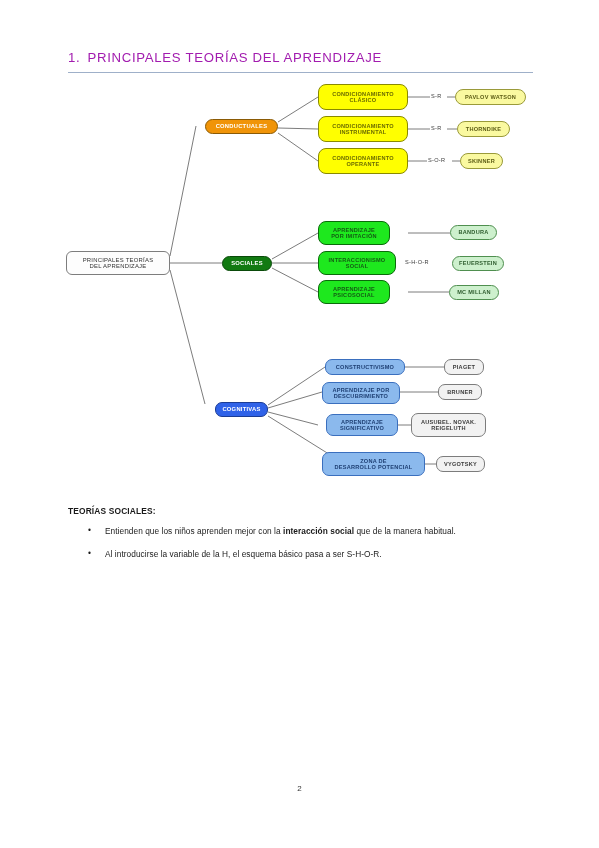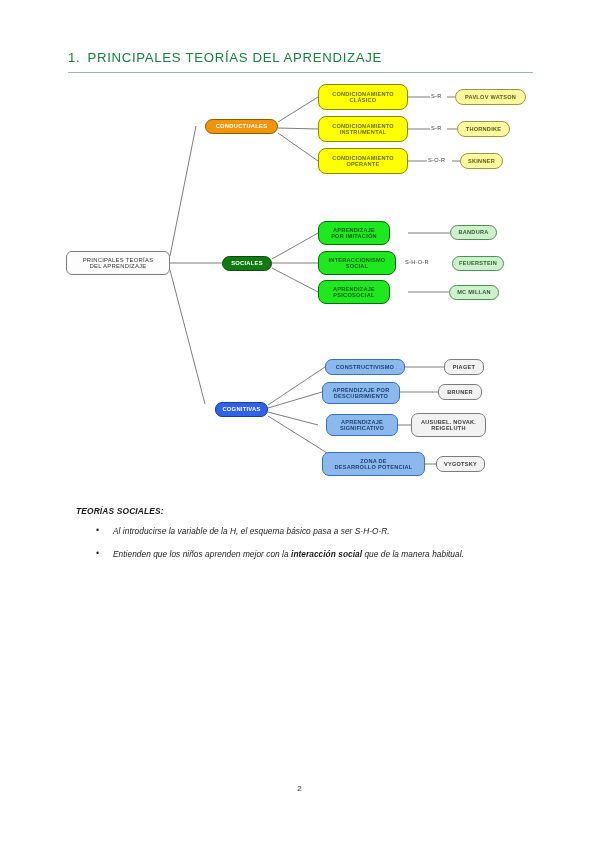--- a/index.html
+++ b/index.html
@@ -8,21 +8,21 @@
     background:#ffffff;
     font-family:"Liberation Sans", sans-serif;
     position:relative;
     overflow:hidden;
   }
   .page{position:absolute;inset:0;background:#fff;}
 
   
   .heading{
     position:absolute;left:68px;top:50px;width:470px;
-    font-size:13.2px;letter-spacing:.7px;color:#15803d;
+    font-size:13.2px;letter-spacing:.7px;color:#a21caf;
     font-weight:400;white-space:nowrap;
   }
   .heading .num{margin-right:7px;}
   .heading-rule{
     position:absolute;left:68px;top:72px;width:465px;height:1px;
     background:#9fb0c9;
   }
 
   
   .diagram{position:absolute;left:0;top:0;width:599px;height:500px;}
@@ -55,21 +55,21 @@
   .n-cog-main{background:#2f62e8;border:1px solid #1b3c94;color:#fff;font-weight:bold;font-size:5.8px;border-radius:7px;}
   .n-cog-mid{background:#8bb9ed;border:1px solid #3a6fbe;color:#1e3f73;font-weight:bold;border-radius:7px;}
   .n-cog-leaf{background:#f2f2f2;border:1px solid #7c7c7c;color:#3a3a3a;font-weight:bold;border-radius:7px;}
 
   .edgelabel{
     position:absolute;z-index:4;font-size:5.6px;color:#3c3c3c;
     background:#fff;padding:0 1px;letter-spacing:.3px;white-space:nowrap;
   }
 
   
-  .body-txt{position:absolute;left:76px;top:506px;width:470px;font-style:italic;}
+  .body-txt{position:absolute;left:68px;top:506px;width:470px;}
   .sec-title{
     font-size:8.4px;font-weight:bold;color:#1a1a1a;letter-spacing:.15px;
     margin-bottom:9px;
   }
   ul.bullets{list-style:none;margin:0;padding:0;}
   ul.bullets li{
     position:relative;padding-left:37px;margin-bottom:10px;
     font-size:8.3px;color:#1a1a1a;line-height:1.52;letter-spacing:.05px;
   }
   ul.bullets li:before{
@@ -255,20 +255,20 @@
     </div>
     <div class="node n-cog-leaf" style="left:436px;top:456px;width:49px;height:16px;">
       <span>VYGOTSKY</span>
     </div>
 
   </div>
 
   <div class="body-txt">
     <div class="sec-title">TEORÍAS SOCIALES:</div>
     <ul class="bullets">
+      <li id="b0"><span>Entienden que los niños aprenden mejor con la </span><span class="b">interacción social</span><span> que de la manera habitual.</span></li>
       <li id="b1"><span>Al introducirse la variable de la H, el esquema básico pasa a ser S-H-O-R.</span></li>
-      <li id="b0"><span>Entienden que los niños aprenden mejor con la </span><span class="b">interacción social</span><span> que de la manera habitual.</span></li>
     </ul>
   </div>
 
   <div class="pagenum">2</div>
 
 </div>
 
 </body></html>

